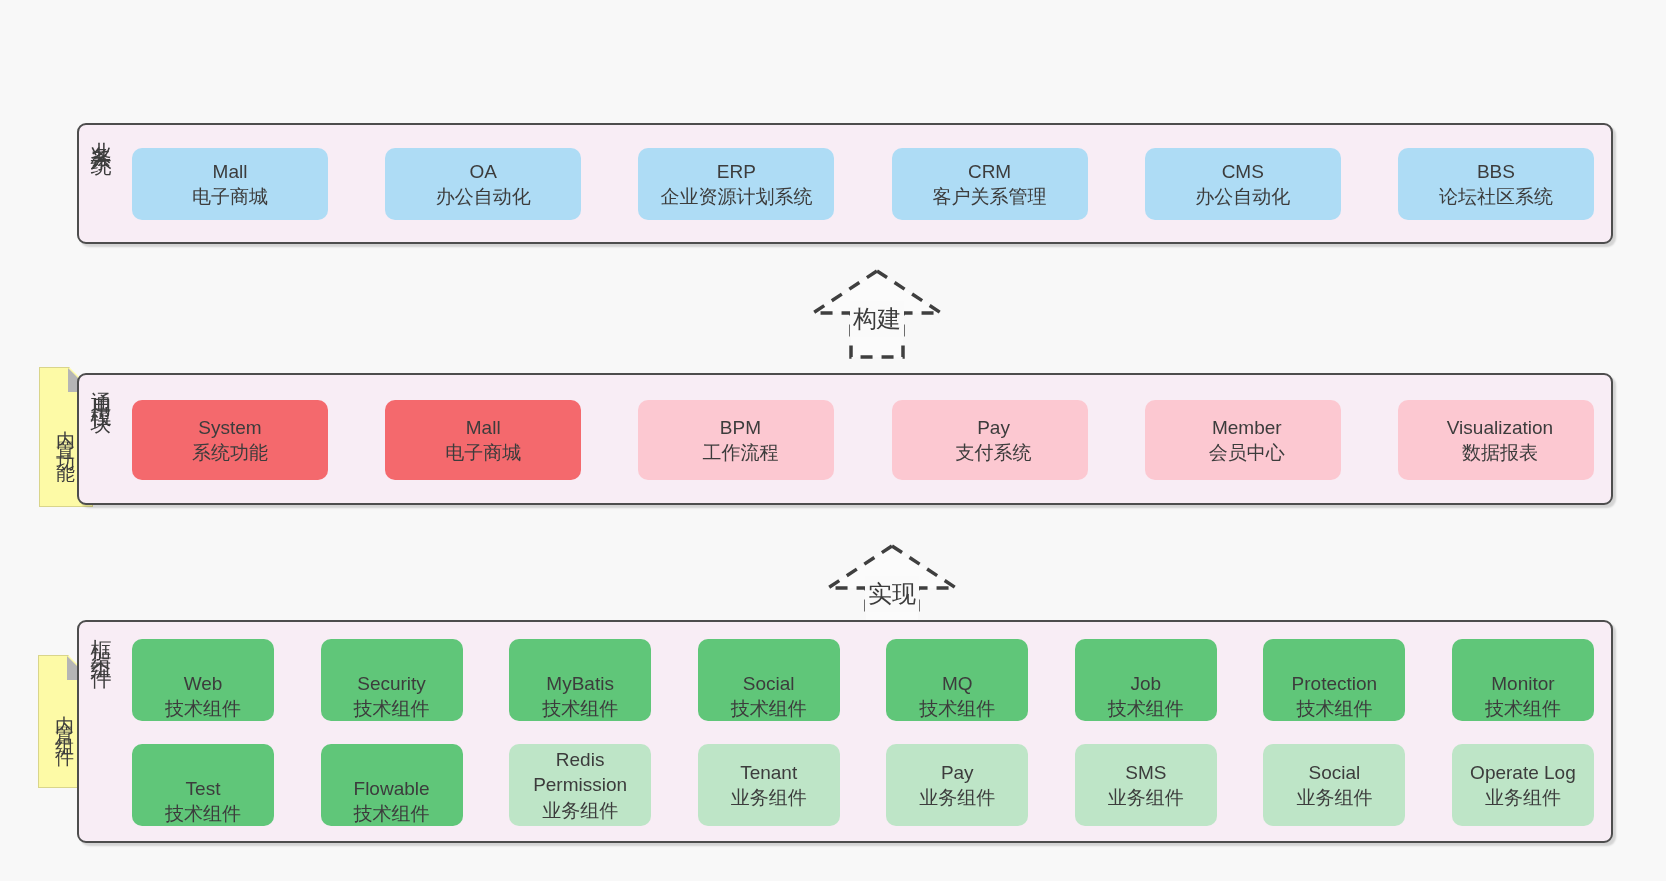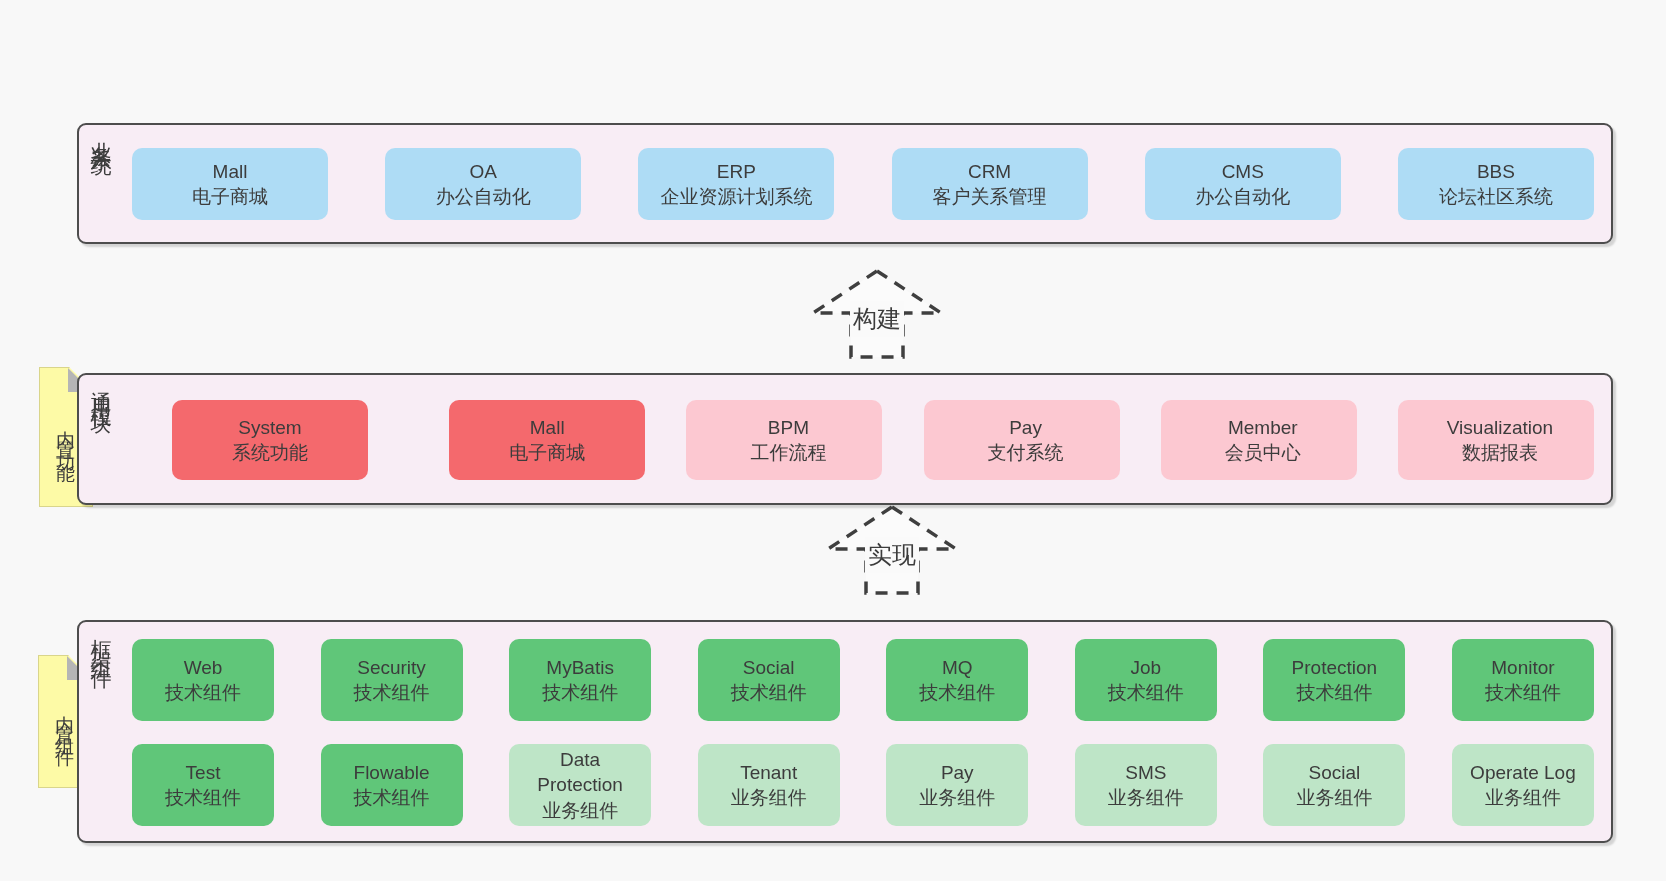--- a/index.html
+++ b/index.html
@@ -60,23 +60,23 @@
     border-radius: 10px;
     font-size: 19px;
     line-height: 1.32;
     color: var(--c-text, #3c3c3c);
     padding: 0 10px;
   }
   .row-business .box, .row-modules .box { width: 196px; }
   .row-comp-1 .box, .row-comp-2 .box    { width: 142px; }
 
   .v-blue       { background: var(--c-blue, #aedcf5); }
-  .v-red        { background: var(--c-red, #f4696d); margin-left: 40px; }
+  .v-red        { background: var(--c-red, #f4696d); }
   .v-pink       { background: var(--c-pink, #fcc8d1); padding-left: 18px; }
-  .v-green      { background: var(--c-green, #60c679); }
+  .v-green      { background: var(--c-green, #60c679); justify-content: flex-end; }
   .v-greenlight { background: var(--c-greenlight, #bee5c7); }
 
   
   .note {
     position: absolute;
     width: 54px;
     background: var(--c-note, #fdfaa6);
     border: 1px solid #d9d58b;
     clip-path: polygon(0 0, calc(100% - 24px) 0, 100% 24px, 100% 100%, 0 100%);
     display: flex; align-items: center; justify-content: center;
@@ -96,21 +96,21 @@
     text-orientation: upright;
     letter-spacing: 11px;
     font-size: 19px;
     line-height: 1;
     color: var(--c-text, #3c3c3c);
   }
 
   
   .arrow { position: absolute; width: 134px; height: 92px; }
   .arrow-1 { left: 810px; top: 268px; }
-  .arrow-2 { left: 825px; top: 504px; }
+  .arrow-2 { left: 825px; top: 543px; }
   .arrow svg { display: block; width: 134px; height: 92px; }
   .arrow-label {
     position: absolute;
     left: 50%; top: 33px;
     transform: translateX(-50%);
     background: #fafafa;
     padding: 2px 3px;
     font-size: 24px;
     white-space: nowrap;
     color: var(--c-text, #3c3c3c);
@@ -240,21 +240,21 @@
     <div class="row row-comp-2">
         <div class="box v-green">
           <div class="box-name">Test</div>
           <div class="box-desc">技术组件</div>
         </div>
         <div class="box v-green">
           <div class="box-name">Flowable</div>
           <div class="box-desc">技术组件</div>
         </div>
         <div class="box v-greenlight">
-          <div class="box-name">Data Protection</div>
+          <div class="box-name">Redis Permission</div>
           <div class="box-desc">业务组件</div>
         </div>
         <div class="box v-greenlight">
           <div class="box-name">Tenant</div>
           <div class="box-desc">业务组件</div>
         </div>
         <div class="box v-greenlight">
           <div class="box-name">Pay</div>
           <div class="box-desc">业务组件</div>
         </div>

